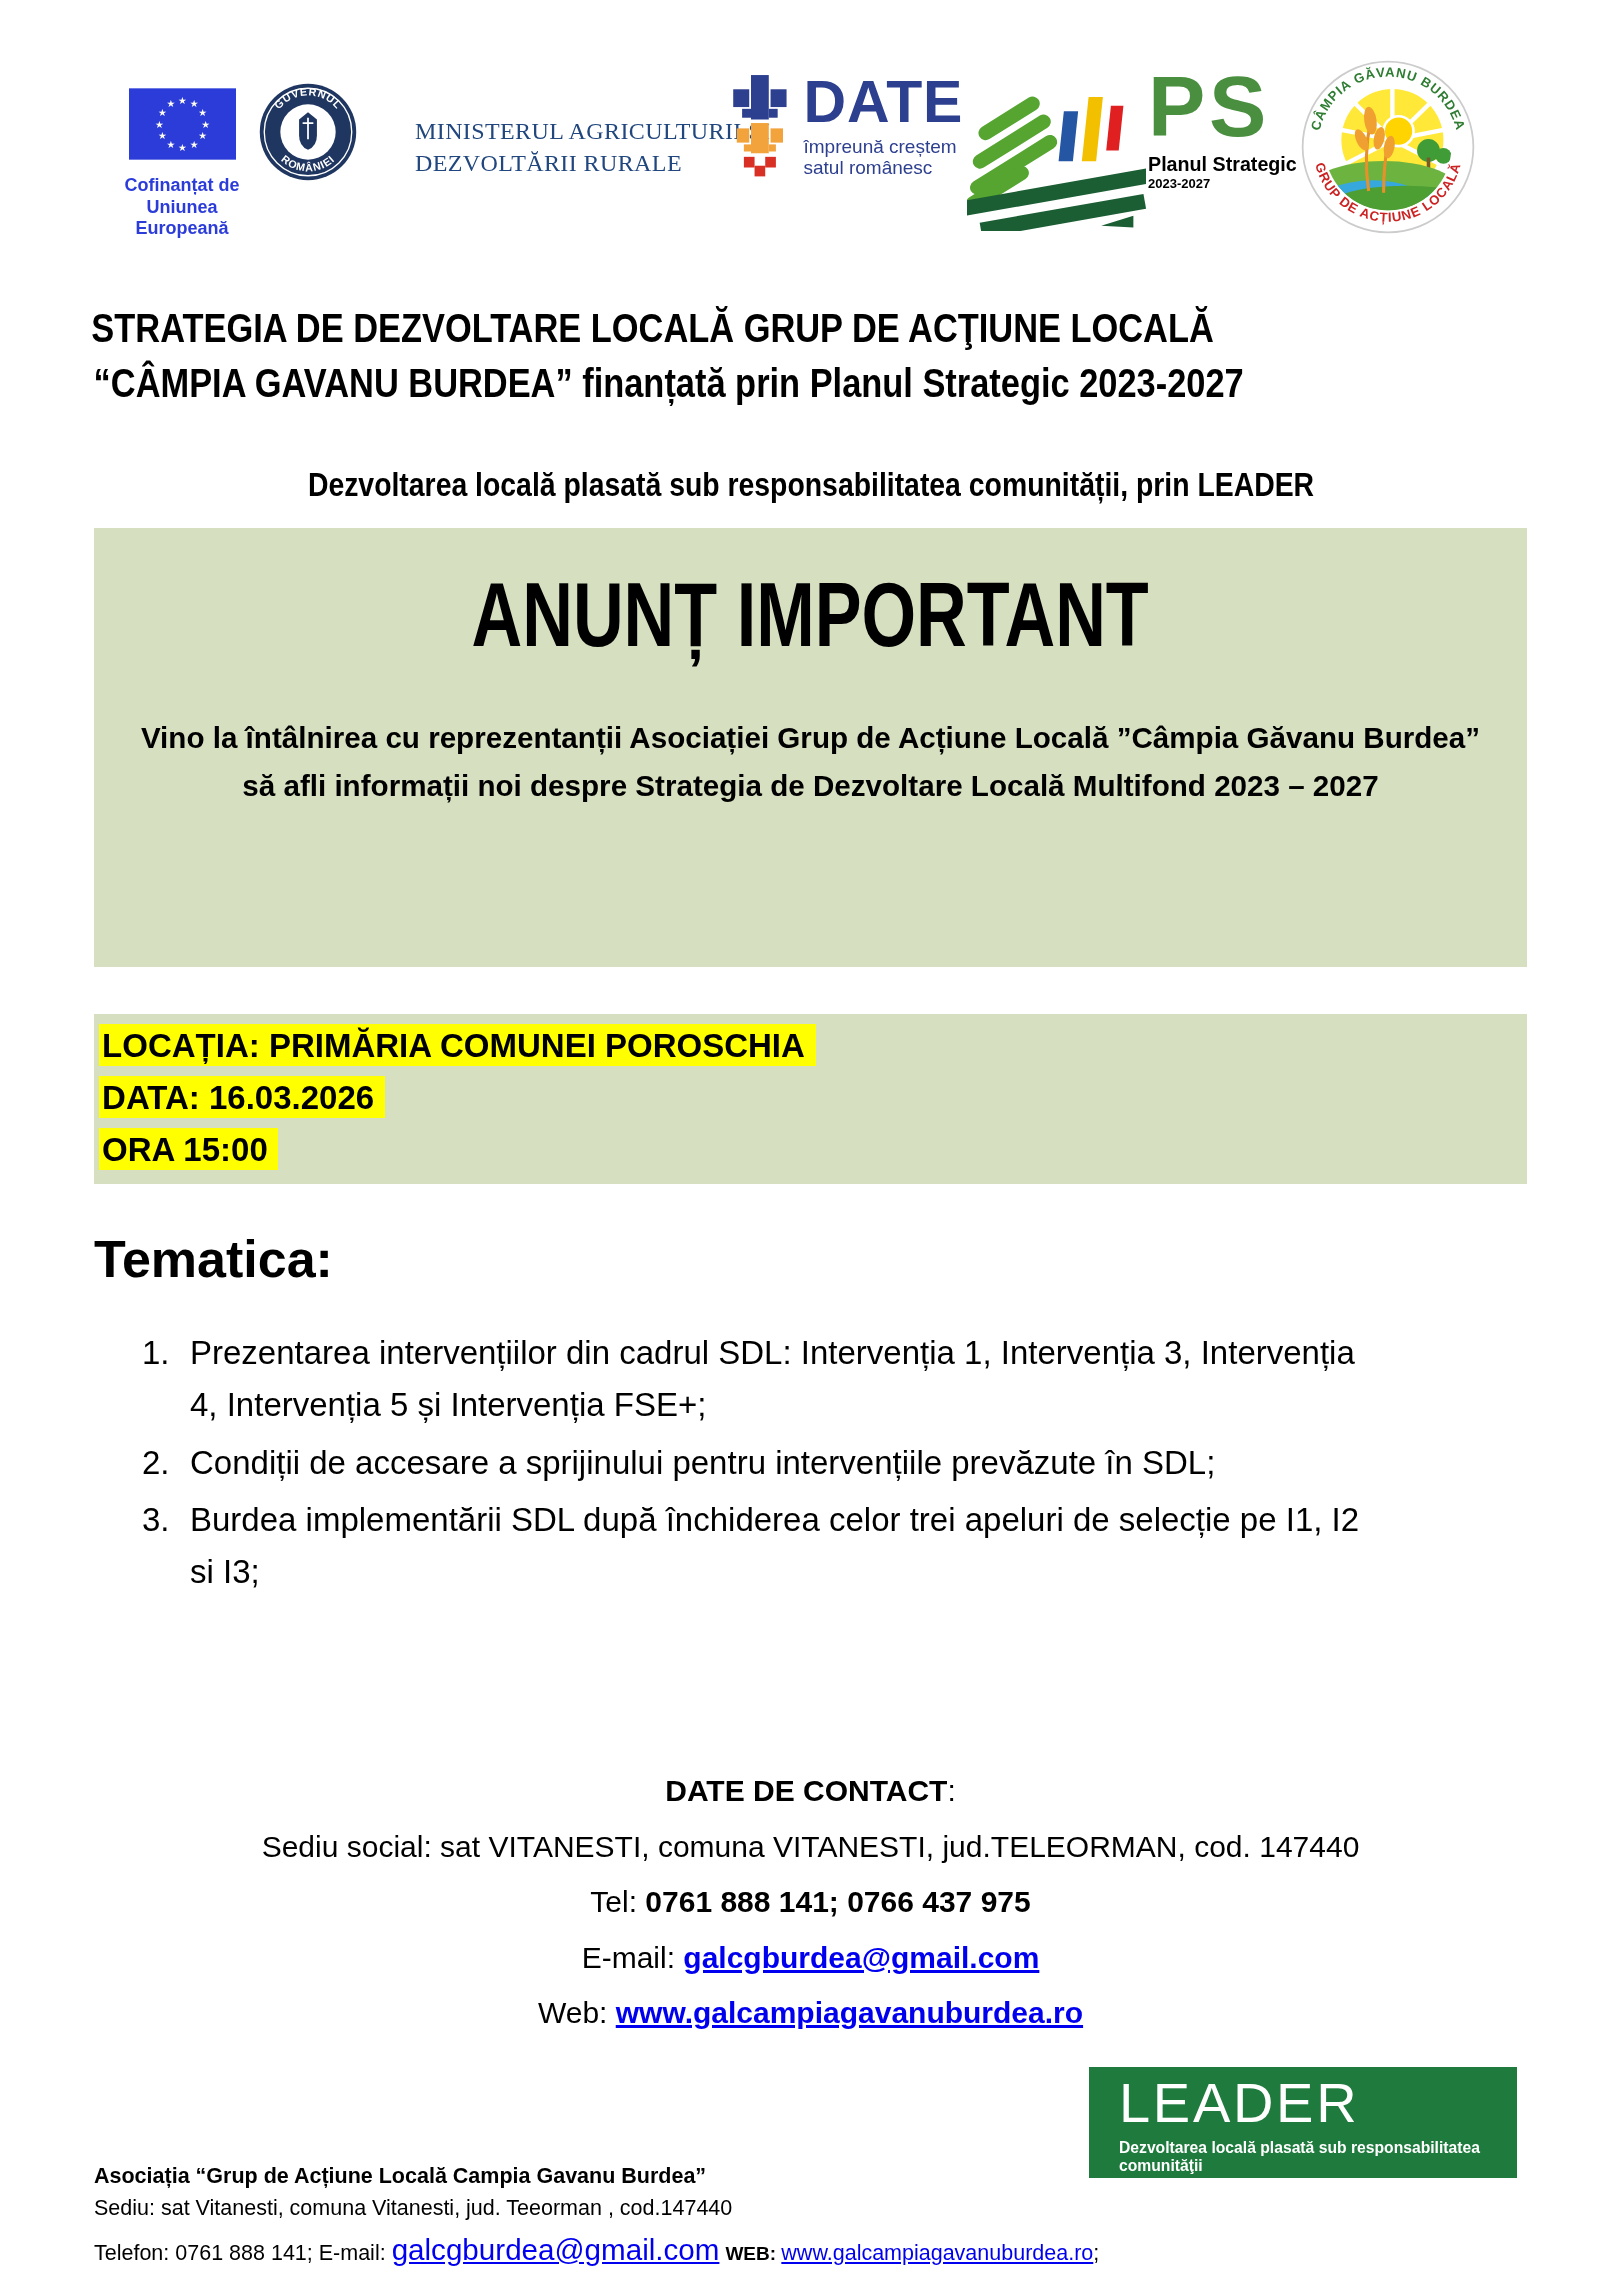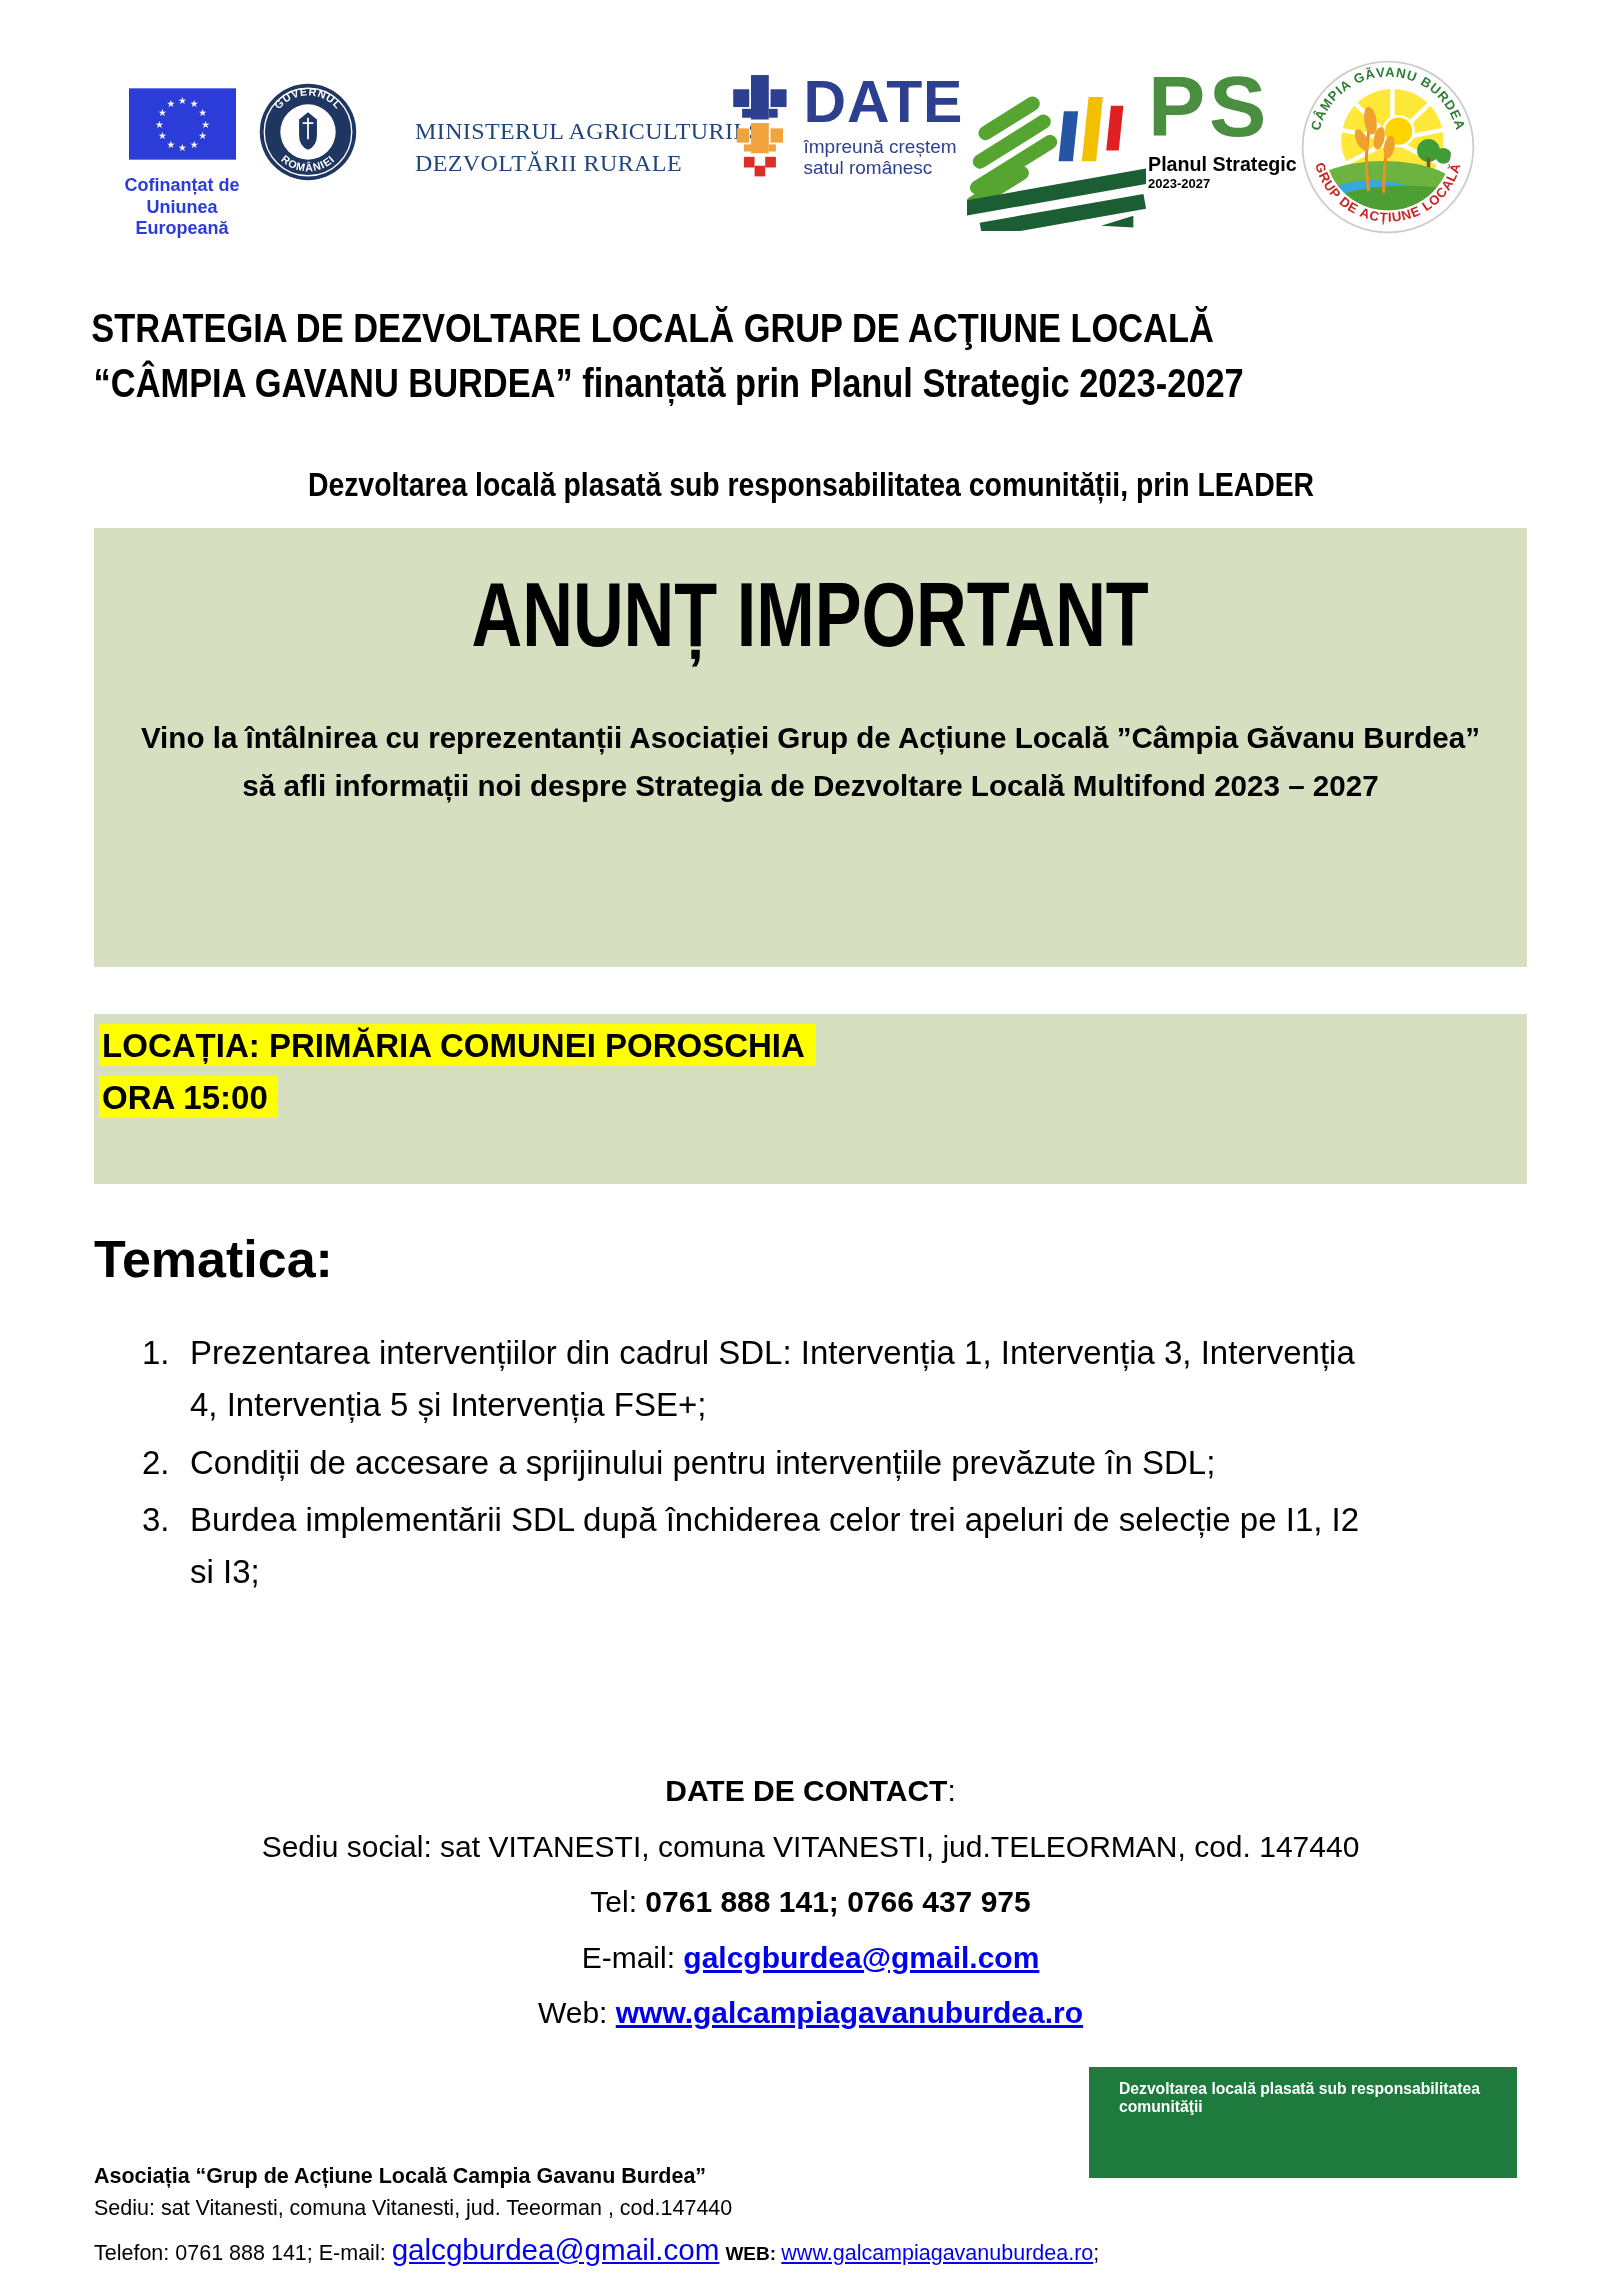--- a/index.html
+++ b/index.html
@@ -243,20 +243,21 @@
 
   <div class="announce">
     <div class="announce-h">
       <span class="cond">ANUNȚ IMPORTANT</span>
     </div>
     <p class="announce-p">Vino la întâlnirea cu reprezentanții Asociației Grup de Acțiune Locală ”Câmpia Găvanu Burdea” să afli informații noi despre Strategia de Dezvoltare Locală Multifond 2023 – 2027</p>
   </div>
 
   <div class="event">
     <div class="event-line"><span class="hl">LOCAȚIA: PRIMĂRIA COMUNEI POROSCHIA</span></div>
+    <div class="event-line"><span class="hl">DATA: 16.03.2026</span></div>
     <div class="event-line"><span class="hl">ORA 15:00</span></div>
   </div>
 
   <div class="tematica-h">Tematica:</div>
   <div class="topics">
     <div class="topic">
       <span class="topic-num">1.</span>
       <span class="topic-txt">Prezentarea intervențiilor din cadrul SDL:  Intervenția 1, Intervenția 3, Intervenția 4, Intervenția 5 și Intervenția FSE+;</span>
     </div>
     <div class="topic">
@@ -279,20 +280,21 @@
     </div>
     <div class="contact-row">
       <span>E-mail: </span><a class="link">galcgburdea@gmail.com</a>
     </div>
     <div class="contact-row">
       <span>Web: </span><a class="link">www.galcampiagavanuburdea.ro</a>
     </div>
   </div>
 
   <div class="leader">
+    <div class="leader-t">LEADER</div>
     <div class="leader-s">Dezvoltarea locală plasată sub responsabilitatea comunităţii</div>
   </div>
 
   <div class="footer">
     <div class="footer-l1">Asociația “Grup de Acțiune Locală Campia Gavanu Burdea”</div>
     <div>Sediu: sat Vitanesti, comuna Vitanesti, jud. Teeorman , cod.147440</div>
     <div class="footer-l3">
       <span>Telefon: 0761 888 141;</span><span> E-mail: </span>
       <a class="footer-email">galcgburdea@gmail.com</a>
       <span class="footer-weblabel"> WEB: </span>

